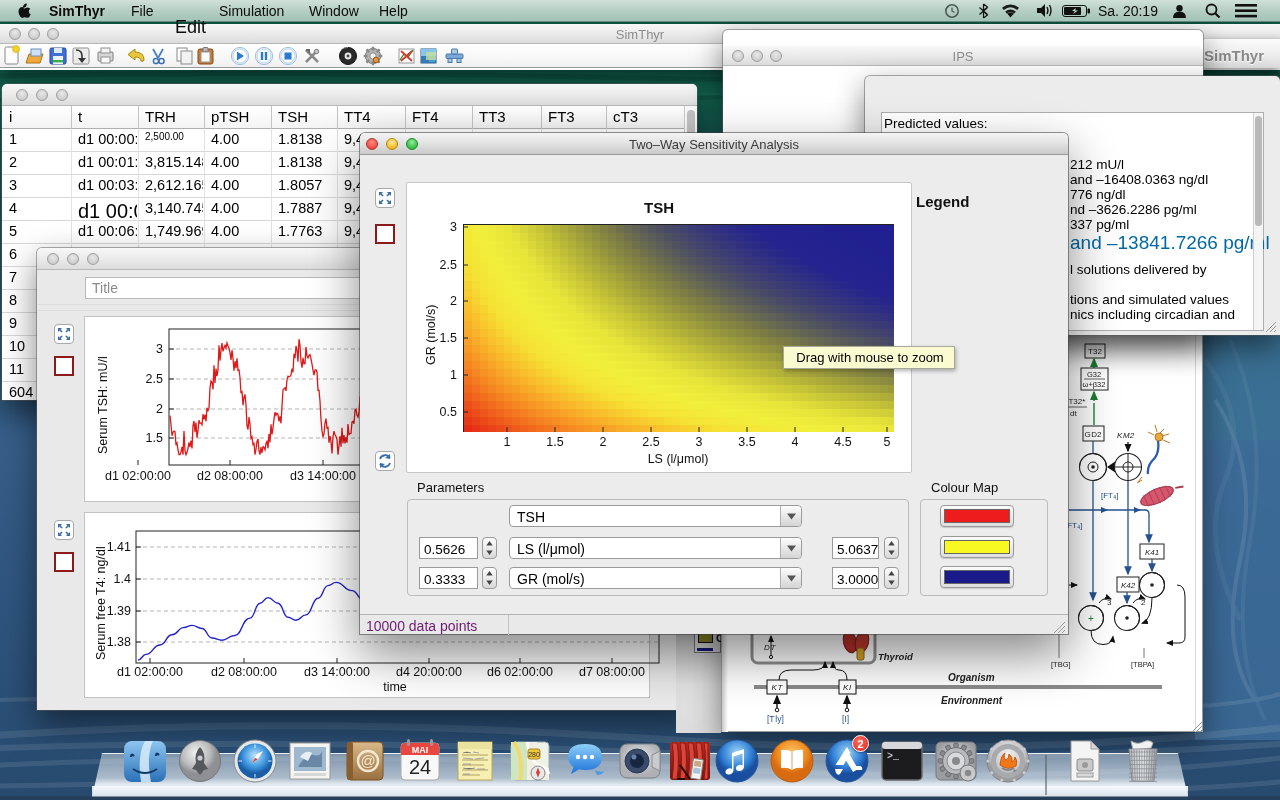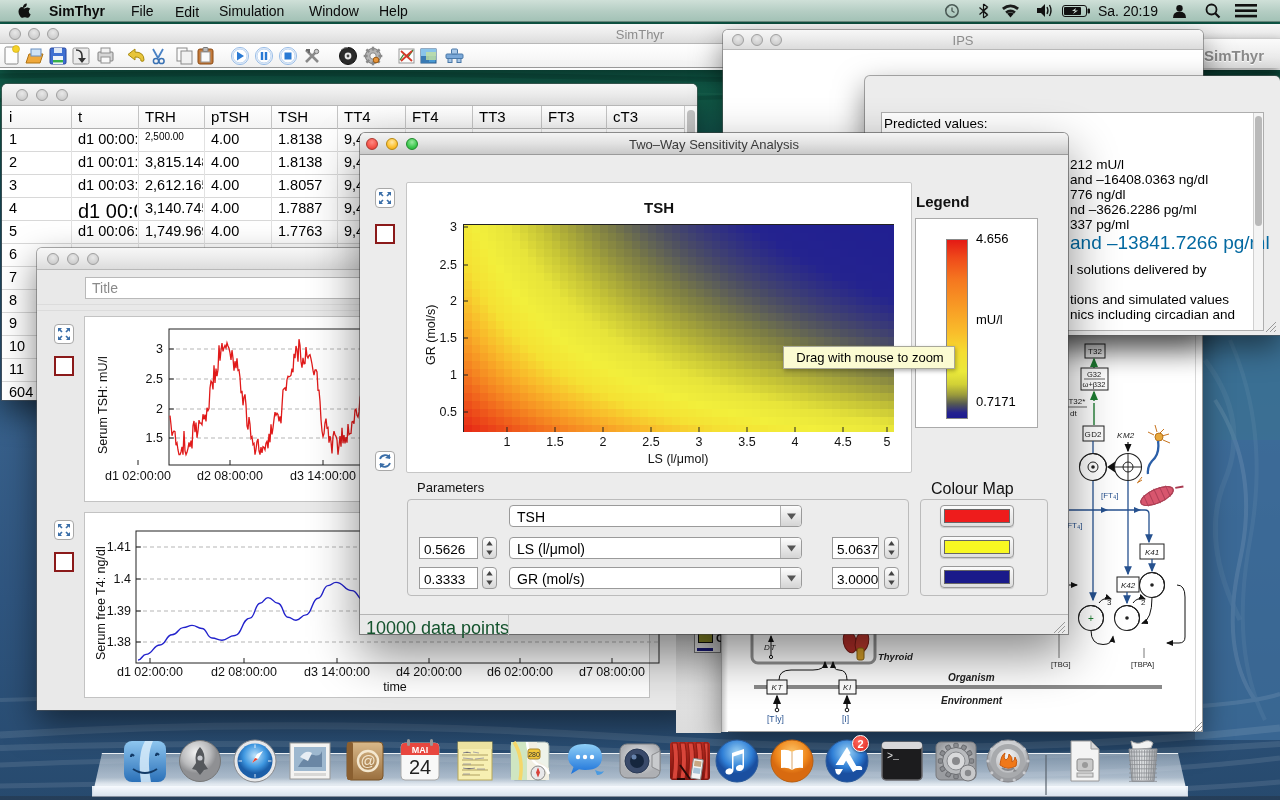--- a/index.html
+++ b/index.html
@@ -591,21 +591,21 @@
           <line x1="0" y1="10" x2="10" y2="0"></line>
           <line x1="4" y1="10" x2="10" y2="4"></line>
           <line x1="8" y1="10" x2="10" y2="8"></line>
         </g>
  </g>
 </svg>
 
 </div>
 
 <div class="win" style="left:723px;top:30px;width:480px;height:303px;background:#fff;box-shadow:0 0 0 1px rgba(90,90,90,.5),0 12px 30px rgba(0,0,0,.5)">
- <div class="a tbi" style="left:0;top:0;width:480px;height:20px">
+ <div class="a tbi" style="left:0;top:16px;width:480px;height:20px">
   <div class="gbtn" style="left:9px;top:4px"></div>
       <div class="gbtn" style="left:28px;top:4px"></div>
       <div class="gbtn" style="left:47px;top:4px"></div>
   <div class="ttl" style="top:3px">IPS</div>
  </div>
  <svg class="a" style="left:178px;top:34px" width="110" height="46" viewBox="0 0 110 46">
   <g stroke="#b06a28" fill="none" stroke-width="1">
    <path d="M4,42 q4,-12 8,-2 q3,8 6,-4 M10,34 l6,-6 M14,38 q5,-14 10,-4"></path>
    <path d="M44,40 q3,-16 7,-6 q3,8 7,-10 M52,26 l5,8 M58,38 q4,-12 9,-6 M66,40 l6,-16 M70,34 l6,6"></path>
   </g>
@@ -2101,26 +2101,20 @@
       <text x="435" y="313" text-anchor="middle" class="tick">4</text>
       <line x1="435" y1="294" x2="435" y2="299" stroke="#222"></line>
       <text x="483" y="313" text-anchor="middle" class="tick">4.5</text>
       <line x1="483" y1="294" x2="483" y2="299" stroke="#222"></line>
       <text x="527" y="313" text-anchor="middle" class="tick">5</text>
       <line x1="527" y1="294" x2="527" y2="299" stroke="#222"></line>
       <text x="318" y="330" text-anchor="middle" class="tick">LS (l/μmol)</text>
     </svg>
     <div class="a" style="left:64px;top:232px;transform:rotate(-90deg);transform-origin:0 0;font-size:12.5px;color:#111;white-space:nowrap">GR (mol/s)</div>
     <div class="a" style="left:556px;top:60px;font-size:15px;font-weight:bold;color:#111">Legend</div>
-    <div class="a" style="left:555px;top:85px;width:123px;height:210px;background:#fff;border:1px solid #aaa">
- <div class="a" style="left:30px;top:20px;width:22px;height:180px;border:1px solid #888;background:linear-gradient(180deg,#e41a15 0%,#ef4a1a 10%,#f5761f 22%,#f89c25 38%,#f9bd2b 52%,#f5dd32 63%,#ebe93a 74%,#d2d136 81%,#9a9a3c 87%,#565a52 92%,#24228f 97%,#1d1b90 100%)"></div>
- <div class="a" style="left:60px;top:12px;font-size:13px;color:#000">4.656</div>
- <div class="a" style="left:60px;top:93px;font-size:13px;color:#000">mU/l</div>
- <div class="a" style="left:60px;top:175px;font-size:13px;color:#000">0.7171</div>
-</div>
     <div class="a" style="left:57px;top:347px;font-size:13px;color:#111">Parameters</div>
     <div class="a" style="left:47px;top:366px;width:502px;height:97px;border:1px solid #bbb;border-radius:4px"></div>
     <div class="a" style="left:149px;top:372px;width:293px;height:22px;background:#fff;border:1px solid #9a9a9a;border-radius:4px">
  <div class="a" style="left:7px;top:3px;font-size:14px;color:#000">TSH</div>
  <div class="a" style="left:270px;top:0px;width:21px;height:20px;background:linear-gradient(180deg,#fdfdfd,#d4d4d4);border-left:1px solid #b0b0b0;border-radius:0 4px 4px 0">
   <svg width="21" height="20" viewBox="0 0 21 20">
           <path d="M10.5,13.5 l-4.5,-6 h9 z" fill="#555"></path>
         </svg>
  </div>
     </div>
@@ -2165,33 +2159,33 @@
     <div class="a" style="left:524px;top:404px;width:15px;height:22px;background:linear-gradient(180deg,#fefefe,#d8d8d8);border:1px solid #9a9a9a;border-radius:4px">
  <svg width="13" height="20" viewBox="0 0 13 20">
         <path d="M6.5,3 l3.2,4.5 h-6.4 z" fill="#444"></path>
         <path d="M6.5,17 l3.2,-4.5 h-6.4 z" fill="#444"></path>
       </svg></div>
     <div class="a" style="left:524px;top:434px;width:15px;height:22px;background:linear-gradient(180deg,#fefefe,#d8d8d8);border:1px solid #9a9a9a;border-radius:4px">
  <svg width="13" height="20" viewBox="0 0 13 20">
         <path d="M6.5,3 l3.2,4.5 h-6.4 z" fill="#444"></path>
         <path d="M6.5,17 l3.2,-4.5 h-6.4 z" fill="#444"></path>
       </svg></div>
-    <div class="a" style="left:571px;top:347px;font-size:16px;color:#111">Colour Map</div>
+    <div class="a" style="left:571px;top:347px;font-size:13px;color:#111">Colour Map</div>
     <div class="a" style="left:560px;top:366px;width:128px;height:97px;border:1px solid #bbb;border-radius:4px"></div>
     <div class="a" style="left:580px;top:372px;width:74px;height:22px;background:linear-gradient(180deg,#fbfbfb,#dedede);border:1px solid #999;border-radius:4px;box-shadow:0 1px 1px rgba(0,0,0,.15)">
  <div class="a" style="left:3px;top:3px;width:66px;height:14px;background:#ee1c1c;border:1px solid #666"></div>
     </div>
     <div class="a" style="left:580px;top:403px;width:74px;height:22px;background:linear-gradient(180deg,#fbfbfb,#dedede);border:1px solid #999;border-radius:4px;box-shadow:0 1px 1px rgba(0,0,0,.15)">
  <div class="a" style="left:3px;top:3px;width:66px;height:14px;background:#f8f822;border:1px solid #666"></div>
     </div>
     <div class="a" style="left:580px;top:433px;width:74px;height:22px;background:linear-gradient(180deg,#fbfbfb,#dedede);border:1px solid #999;border-radius:4px;box-shadow:0 1px 1px rgba(0,0,0,.15)">
  <div class="a" style="left:3px;top:3px;width:66px;height:14px;background:#1a1a8a;border:1px solid #666"></div>
     </div>
     <div class="a" style="left:0;top:481px;width:708px;height:20px;background:#e9e9e9;border-top:1px solid #b5b5b5">
- <div class="a" style="left:6px;top:3px;font-size:18px;color:#14532d">10000 data points</div>
+ <div class="a" style="left:6px;top:3px;font-size:14px;color:#701a75">10000 data points</div>
  <div class="a" style="left:148px;top:0;width:1px;height:20px;background:#c5c5c5"></div>
  <svg class="a" style="left:694px;top:7px" width="12" height="12">
         <g stroke="#999">
           <line x1="0" y1="11" x2="11" y2="0"></line>
           <line x1="4" y1="11" x2="11" y2="4"></line>
           <line x1="8" y1="11" x2="11" y2="8"></line>
         </g>
       </svg>
 </div>
     <div class="a" style="left:423px;top:213px;width:172px;height:23px;background:#fbfbd2;border:1px solid #a8a89a;box-shadow:1px 2px 4px rgba(0,0,0,.3)">
@@ -2480,21 +2474,21 @@
  <div style="position:absolute;left:0;top:1.5px;width:100%;text-align:center;font-size:11px;font-weight:bold;color:#fff">2</div>
 </div>
 
 <div class="a" style="left:0;top:0;width:1280px;height:22px;background:linear-gradient(180deg,#cfe0d8 0%,#b4cdc3 55%,#a3c2b6 100%);border-bottom:1px solid rgba(20,60,48,.55)">
  <svg class="a" style="left:16px;top:3px" width="15" height="16" viewBox="0 0 15 16">
   <path d="M10.8,0.6 q0.3,1.8 -1,3.1 q-1.3,1.3 -2.9,1.1 q-0.2,-1.7 1,-3 q1.3,-1.3 2.9,-1.2z" fill="#111"></path>
   <path d="M7.4,5.4 q1.2,0 2.2,-0.5 q1,-0.5 2,-0.5 q1.7,0.1 2.7,1.4 q-1.5,0.9 -1.5,2.7 q0,2 1.8,2.8 q-0.4,1.2 -1,2.1 q-0.9,1.4 -1.9,1.4 q-0.9,0 -1.4,-0.3 q-0.6,-0.3 -1.4,-0.3 q-0.9,0 -1.5,0.3 q-0.6,0.3 -1.3,0.3 q-1,0 -2,-1.5 q-1.6,-2.2 -1.6,-4.6 q0,-2.2 1.1,-3.4 q1,-1.2 2.5,-1.2 q0.8,0 1.6,0.4 q0.5,0.2 0.7,0.2z" fill="#111"></path>
  </svg>
  <div class="a" style="left:49px;top:3px;font-size:14px;font-weight:bold;color:#0a0a0a">SimThyr</div>
  <div class="a" style="left:131px;top:3px;font-size:14px;color:#0a0a0a">File</div>
- <div class="a" style="left:175px;top:4px;font-size:14px;color:#0a0a0a">Edit</div>
+ <div class="a" style="left:175px;top:17px;font-size:18px;color:#0a0a0a">Edit</div>
  <div class="a" style="left:219px;top:3px;font-size:14px;color:#0a0a0a">Simulation</div>
  <div class="a" style="left:309px;top:3px;font-size:14px;color:#0a0a0a">Window</div>
  <div class="a" style="left:379px;top:3px;font-size:14px;color:#0a0a0a">Help</div>
  <svg class="a" style="left:944px;top:3px" width="16" height="16" viewBox="0 0 16 16">
       <circle cx="8" cy="8" r="6.2" fill="none" stroke="#4a5a55" stroke-width="1.5"></circle>
       <path d="M8,4.5 l0,3.5 2.5,1.5" stroke="#4a5a55" stroke-width="1.3" fill="none"></path>
       <path d="M1.5,8 a6.5,6.5 0 0 1 2,-4.6 l1,1" fill="none" stroke="#4a5a55"></path>
     </svg>
  <svg class="a" style="left:978px;top:3px" width="11" height="16" viewBox="0 0 11 16">
       <path d="M5.5,1 l0,14 M5.5,1 l4,3 -4,3.5 M5.5,15 l4,-3 -4,-3.5 M1.5,4.5 l8,7 M9.5,4.5 l-8,7" stroke="#111" stroke-width="1.2" fill="none"></path>

